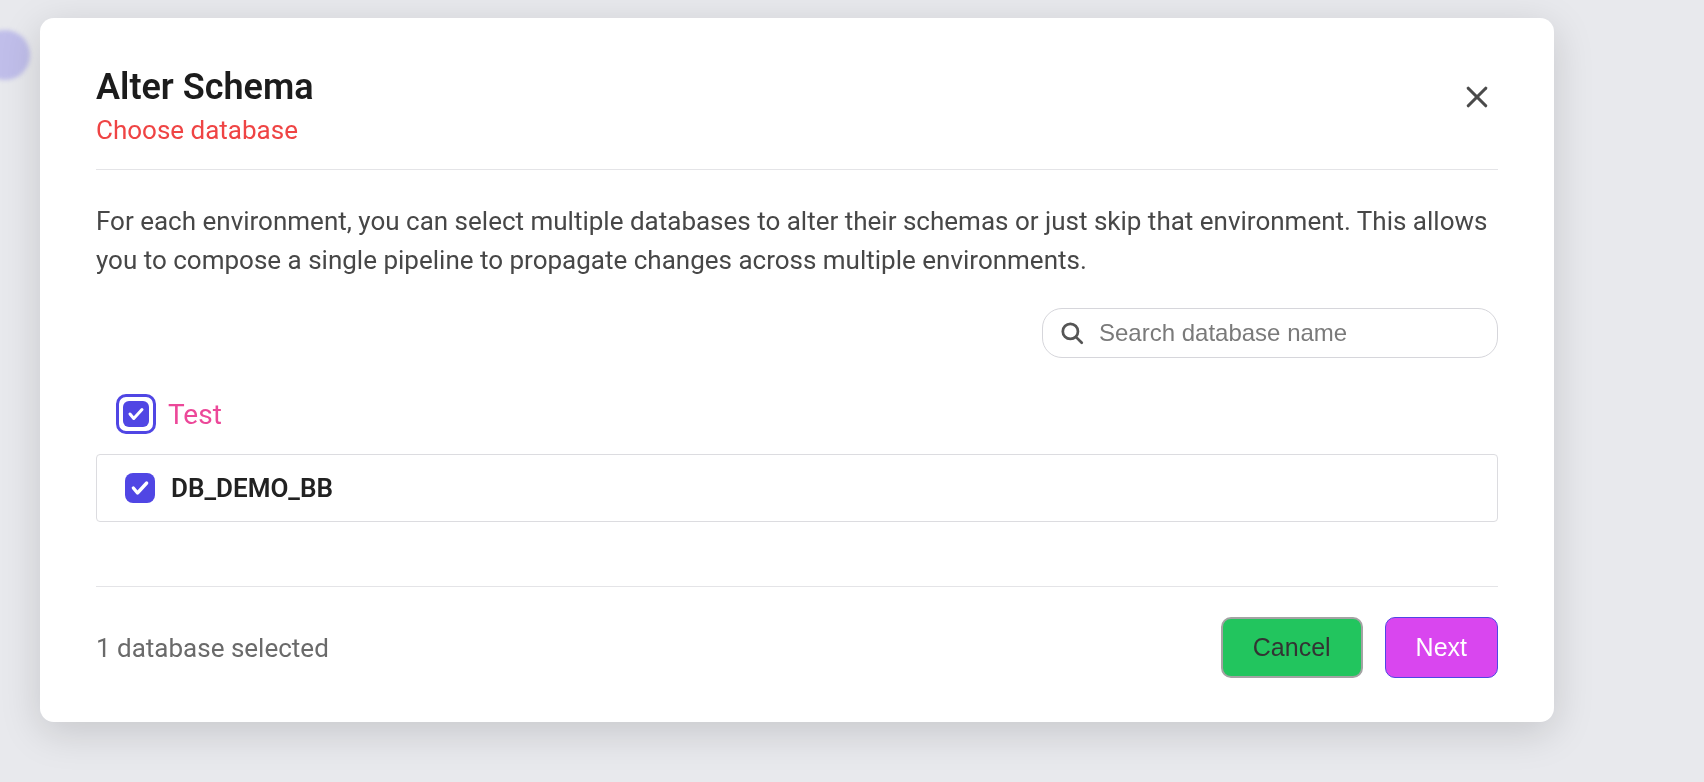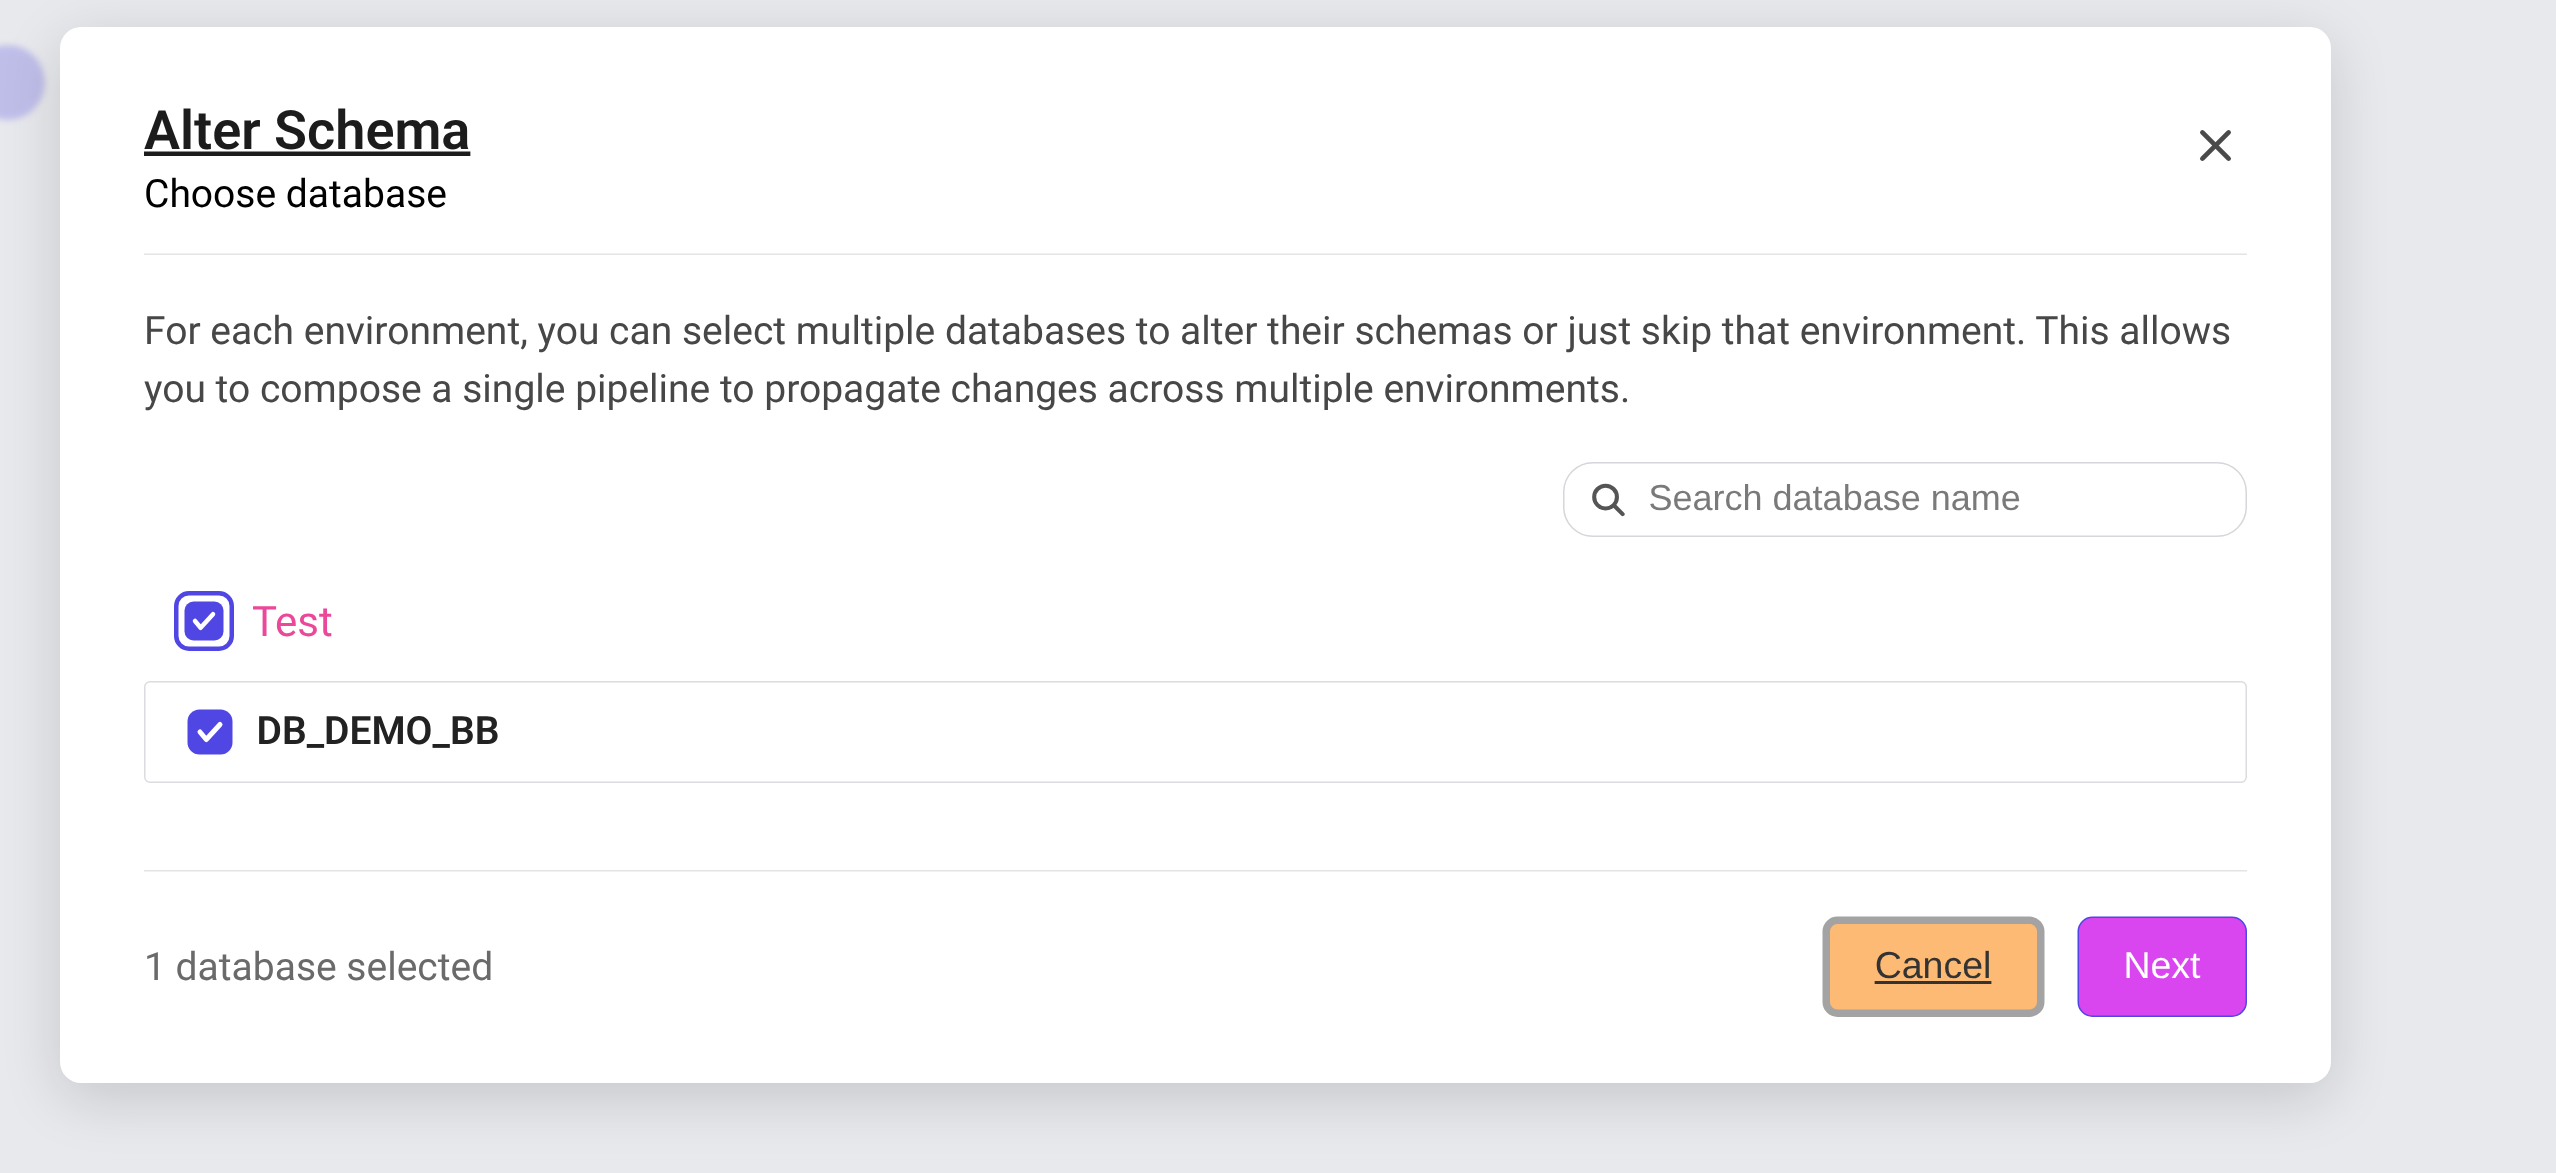--- a/index.html
+++ b/index.html
@@ -44,25 +44,24 @@
     .modal-header {
       display: flex;
       justify-content: space-between;
       align-items: flex-start;
     }
     .modal-title {
       font-size: 36px;
       font-weight: 600;
       color: #1c1c1c;
       line-height: 1.2;
-      text-decoration: underline;
     }
     .modal-subtitle {
       font-size: 26px;
-      color: #000000;
+      color: #ef4444;
       margin-top: 6px;
     }
     .close-btn {
       background: none;
       border: none;
       cursor: pointer;
       padding: 6px;
       color: #4a4a4a;
       margin-top: 10px;
     }
@@ -193,24 +192,23 @@
       gap: 22px;
     }
     .btn {
       font-size: 25px;
       padding: 14px 30px;
       border-radius: 10px;
       cursor: pointer;
       font-weight: 500;
     }
     .btn-cancel {
-      background: #fdba74;
-      border: 5px solid #a3a3a3;
+      background: #22c55e;
+      border: 2px solid #a3a3a3;
       color: #333;
-      text-decoration: underline;
     }
     .btn-next {
       background: #d946ef;
       border: 1px solid #4f46e5;
       color: #fff;
     }
   </style>
 </head>
 <body>
 

